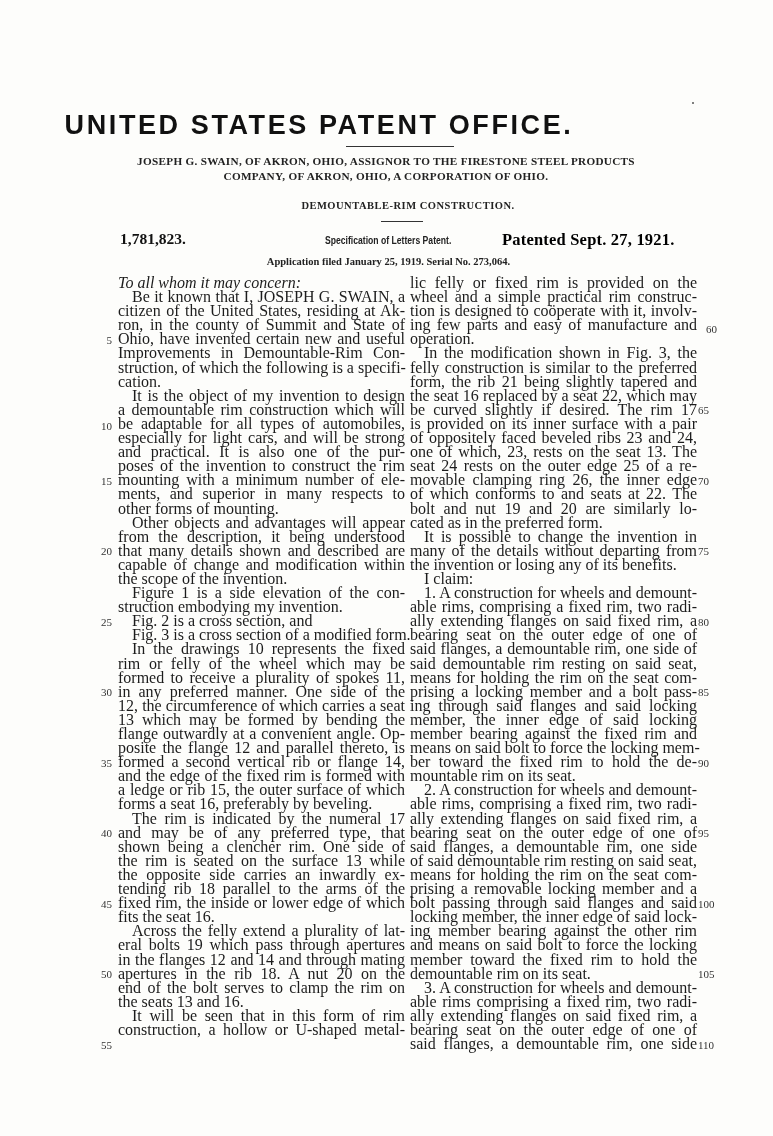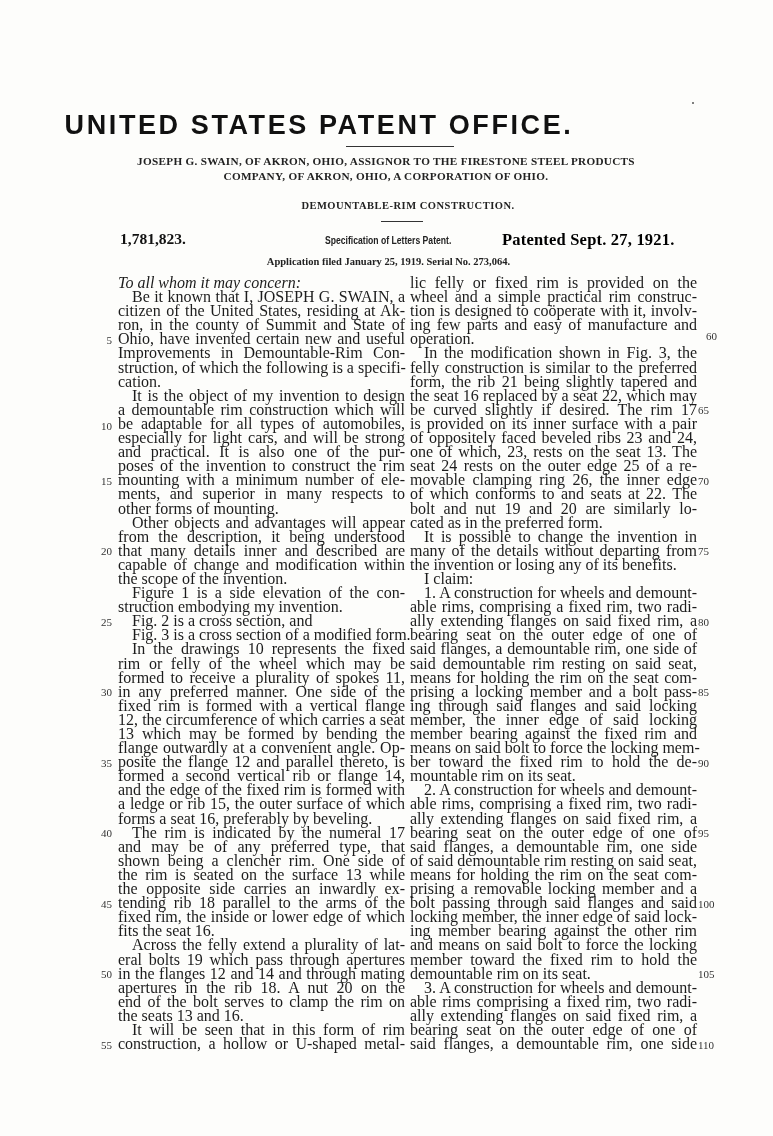--- a/index.html
+++ b/index.html
@@ -79,32 +79,31 @@
     <span class="ln ">a demountable rim construction which will</span>
     <span class="ln ">be adaptable for all types of automobiles,</span>
     <span class="ln ">especially for light cars, and will be strong</span>
     <span class="ln ">and practical.  It is also one of the pur-</span>
     <span class="ln ">poses of the invention to construct the rim</span>
     <span class="ln ">mounting with a minimum number of ele-</span>
     <span class="ln ">ments, and superior in many respects to</span>
     <span class="ln end">other forms of mounting.</span>
     <span class="ln ind">Other objects and advantages will appear</span>
     <span class="ln ">from the description, it being understood</span>
-    <span class="ln ">that many details inner and described are</span>
+    <span class="ln ">that many details shown and described are</span>
     <span class="ln ">capable of change and modification within</span>
     <span class="ln end">the scope of the invention.</span>
     <span class="ln ind">Figure 1 is a side elevation of the con-</span>
     <span class="ln end">struction embodying my invention.</span>
     <span class="ln ind end">Fig. 2 is a cross section, and</span>
     <span class="ln ind end">Fig. 3 is a cross section of a modified form.</span>
     <span class="ln ind">In the drawings 10 represents the fixed</span>
     <span class="ln ">rim or felly of the wheel which may be</span>
     <span class="ln ">formed to receive a plurality of spokes 11,</span>
     <span class="ln ">in any preferred manner.  One side of the</span>
-    <span class="ln ">fixed rim is formed with a vertical flange</span>
     <span class="ln ">12, the circumference of which carries a seat</span>
     <span class="ln ">13 which may be formed by bending the</span>
     <span class="ln ">flange outwardly at a convenient angle.  Op-</span>
     <span class="ln ">posite the flange 12 and parallel thereto, is</span>
     <span class="ln ">formed a second vertical rib or flange 14,</span>
     <span class="ln ">and the edge of the fixed rim is formed with</span>
     <span class="ln ">a ledge or rib 15, the outer surface of which</span>
     <span class="ln end">forms a seat 16, preferably by beveling.</span>
     <span class="ln ind">The rim is indicated by the numeral 17</span>
     <span class="ln ">and may be of any preferred type, that</span>
@@ -186,21 +185,21 @@
     <div class="num num-l" style="top: 404.4px; margin-top: 16px;">10</div>
     <div class="num num-l" style="top: 474.9px;">15</div>
     <div class="num num-l" style="top: 545.4px;">20</div>
     <div class="num num-l" style="top: 615.9px;">25</div>
     <div class="num num-l" style="top: 686.4px;">30</div>
     <div class="num num-l" style="top: 756.9px;">35</div>
     <div class="num num-l" style="top: 827.4px;">40</div>
     <div class="num num-l" style="top: 897.9px;">45</div>
     <div class="num num-l" style="top: 968.4px;">50</div>
     <div class="num num-l" style="top: 1038.9px;">55</div>
-    <div class="num num-r" style="top: 330px; padding-left: 8px;">60</div>
+    <div class="num num-r" style="top: 323px; padding-left: 8px;">60</div>
     <div class="num num-r" style="top: 404.4px;">65</div>
     <div class="num num-r" style="top: 474.9px;">70</div>
     <div class="num num-r" style="top: 545.4px;">75</div>
     <div class="num num-r" style="top: 615.9px;">80</div>
     <div class="num num-r" style="top: 686.4px;">85</div>
     <div class="num num-r" style="top: 756.9px;">90</div>
     <div class="num num-r" style="top: 827.4px;">95</div>
     <div class="num num-r" style="top: 897.9px;">100</div>
     <div class="num num-r" style="top: 968.4px;">105</div>
     <div class="num num-r" style="top: 1038.9px;">110</div>

